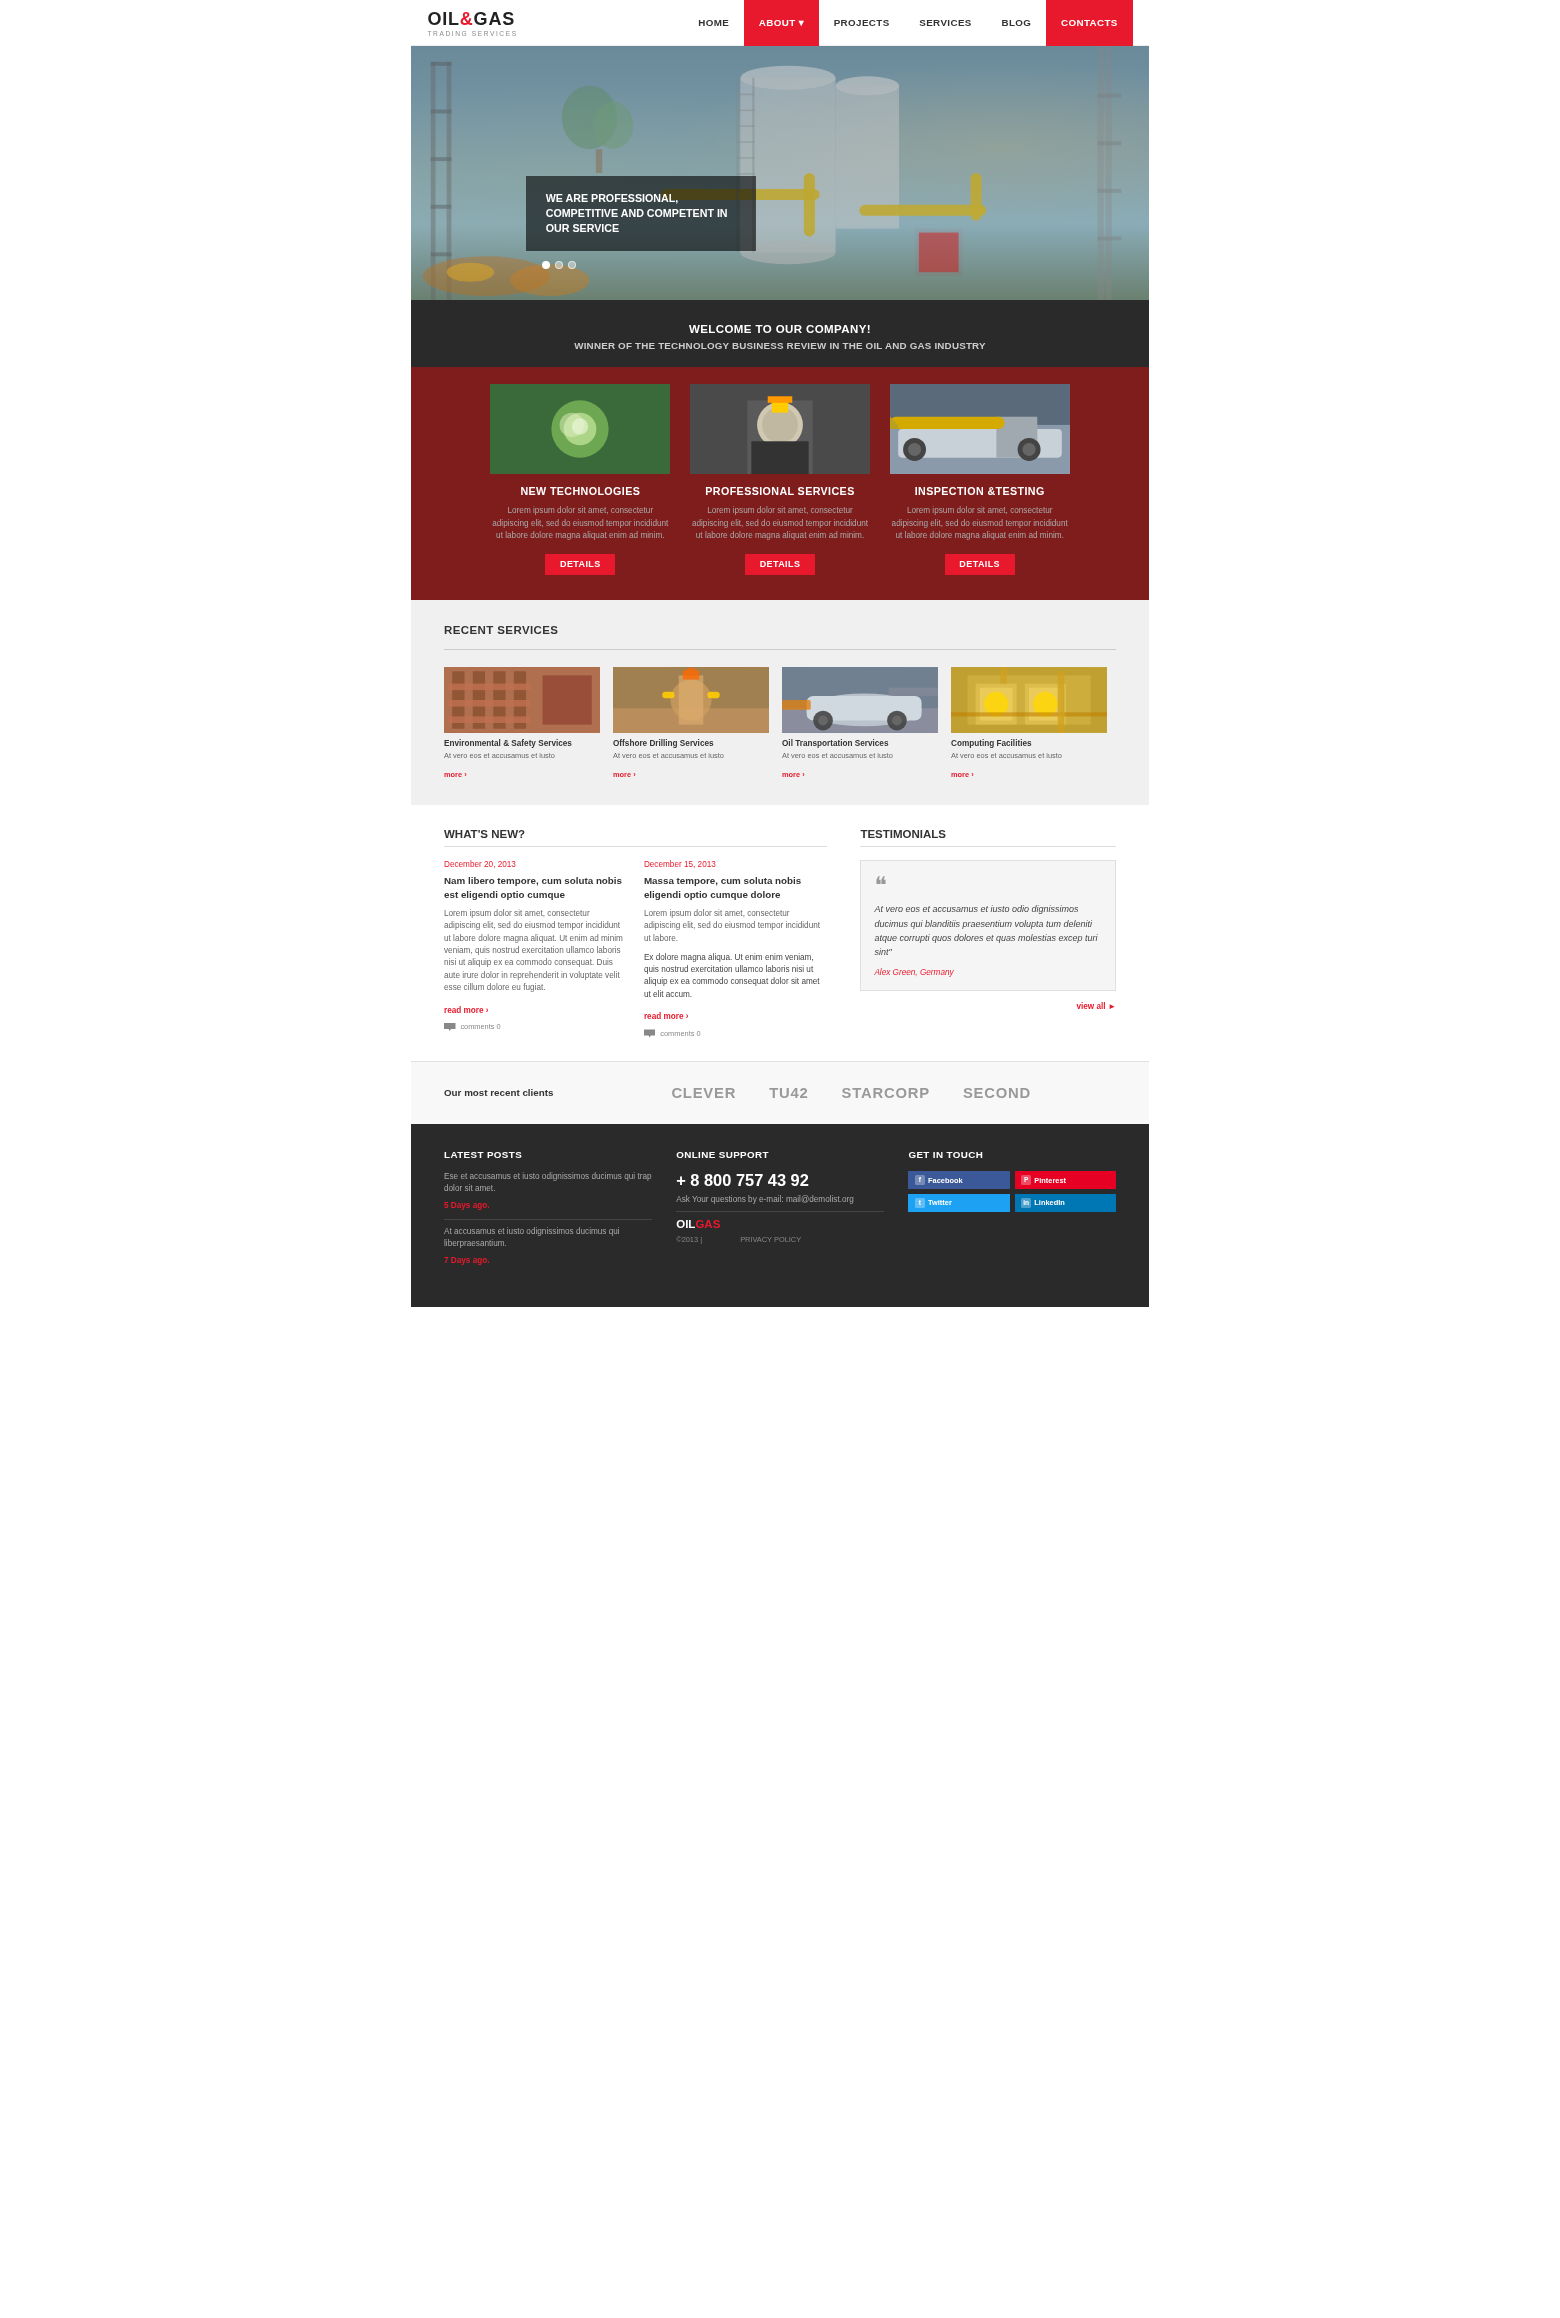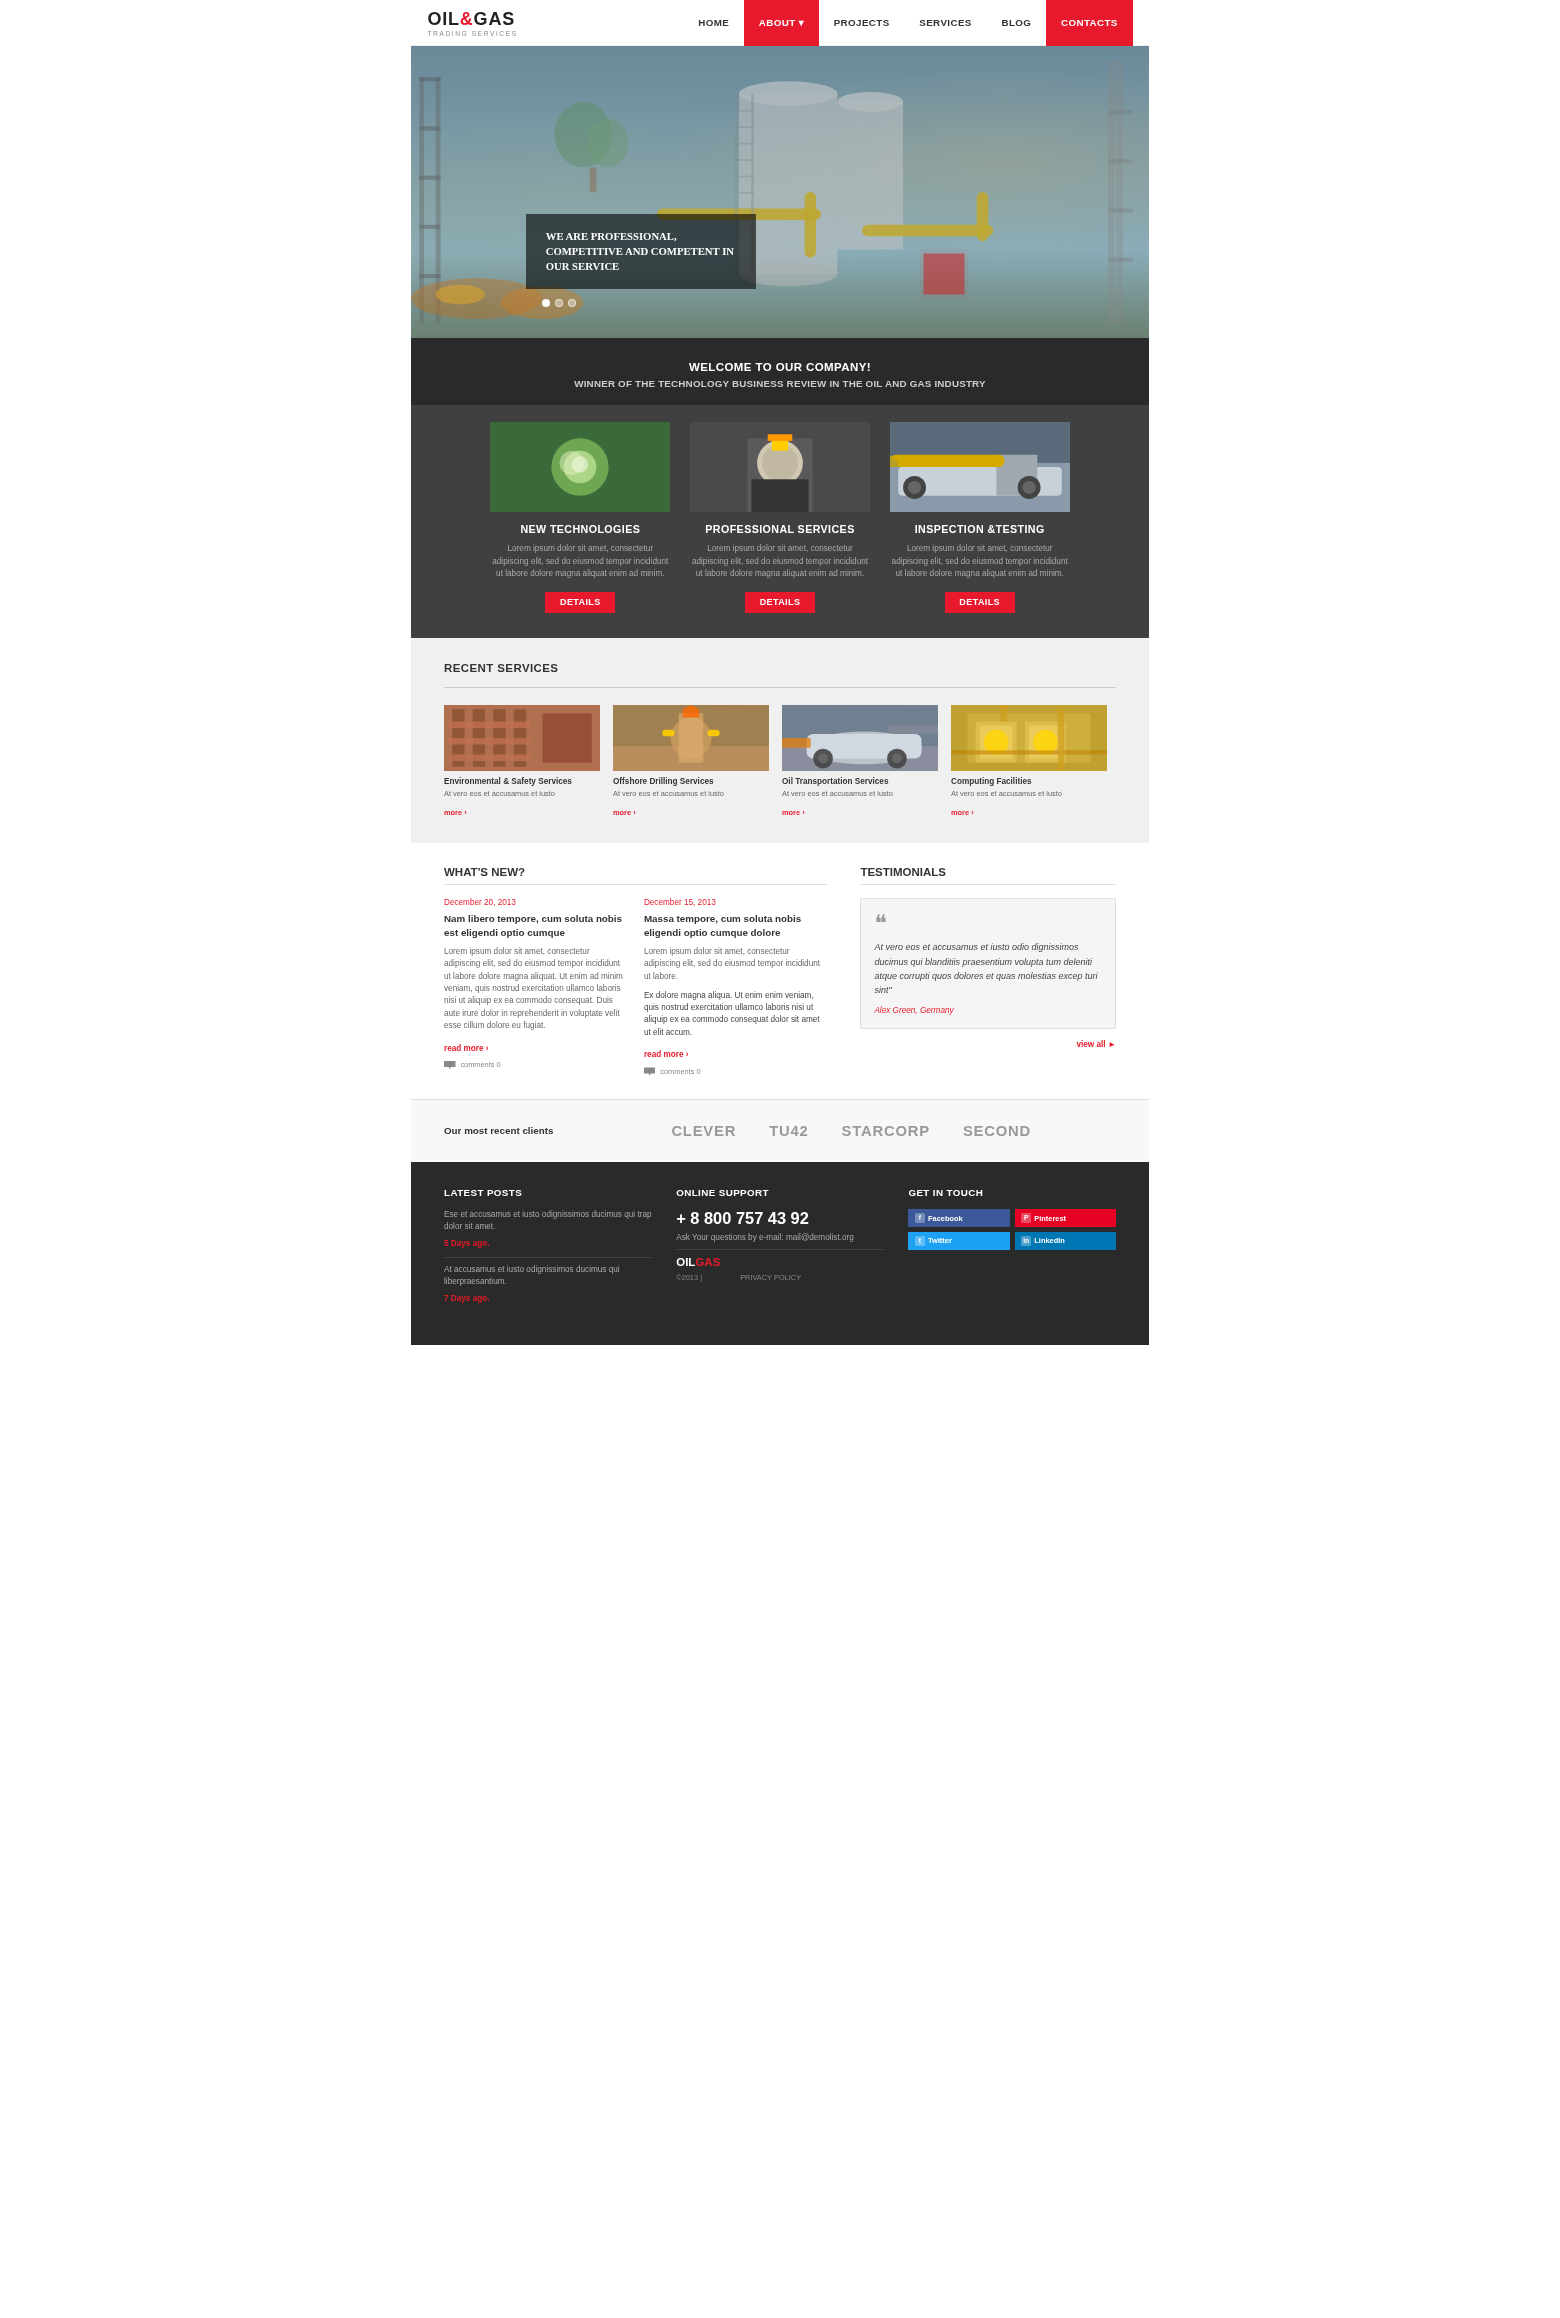--- a/index.html
+++ b/index.html
@@ -39,25 +39,24 @@
       color: #333;
       text-transform: uppercase;
       letter-spacing: 0.4px;
     }
     nav a.active-about { background: #e8192c; color: #fff; }
     nav a.contacts-link { background: #e8192c; color: #fff; }
 
     
     .hero {
       width: 100%;
-      height: 292px;
+      height: 254px;
       background: linear-gradient(135deg, #5a7a8a 0%, #8aacb8 30%, #a0b8c0 60%, #c8d5d8 100%);
       position: relative;
       overflow: hidden;
-      font-family: Liberation Serif, serif;
     }
     .hero-bg {
       width: 100%;
       height: 100%;
       background: 
         radial-gradient(ellipse at 20% 50%, rgba(150,170,150,0.4) 0%, transparent 50%),
         radial-gradient(ellipse at 80% 40%, rgba(200,180,120,0.3) 0%, transparent 40%),
         linear-gradient(180deg, #6a8a9a 0%, #7a9aaa 40%, #8aacb8 70%, #6a8070 100%);
       position: absolute;
       top: 0; left: 0; right: 0; bottom: 0;
@@ -108,21 +107,21 @@
     }
     .welcome p {
       font-size: 9.8px;
       font-weight: 700;
       color: #ccc;
       letter-spacing: 0.2px;
     }
 
     
     .services-grid {
-      background: #404040;
+      background: #7f1d1d;
       display: flex;
       justify-content: center;
       gap: 19.7px;
       padding: 16.4px 33px 24.6px;
     }
     .service-card {
       width: 180px;
       text-align: center;
       color: #fff;
     }

